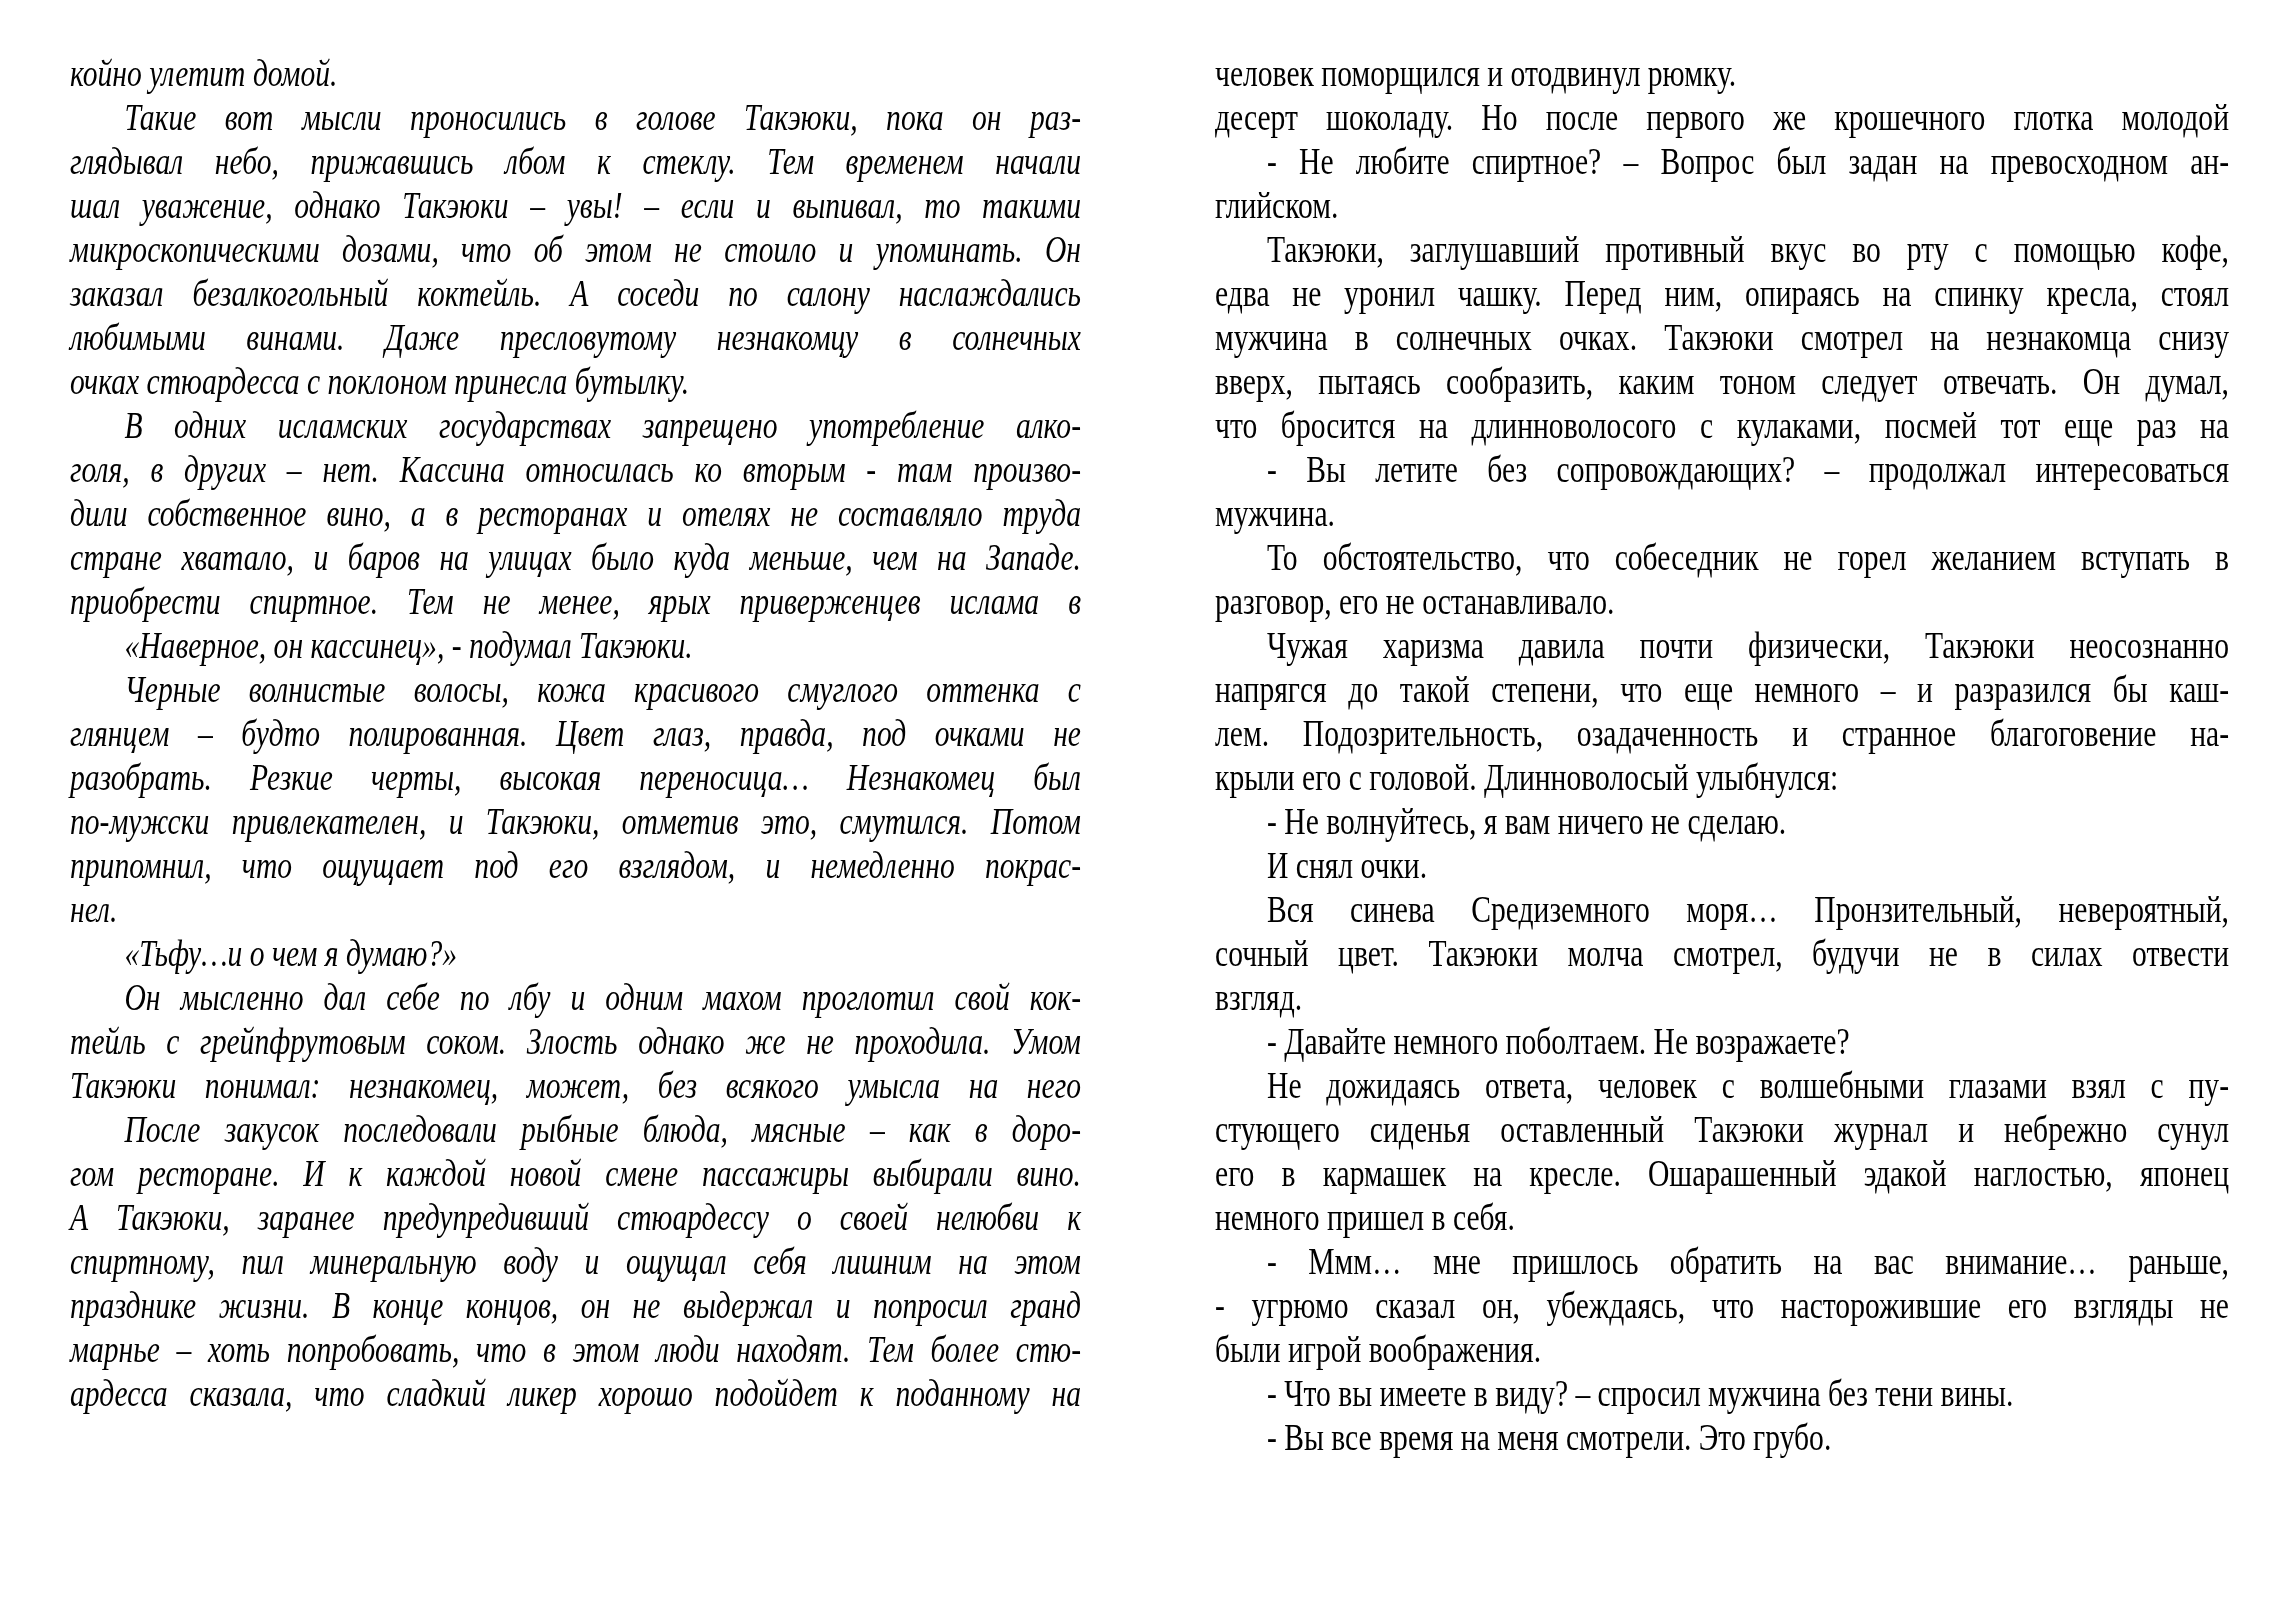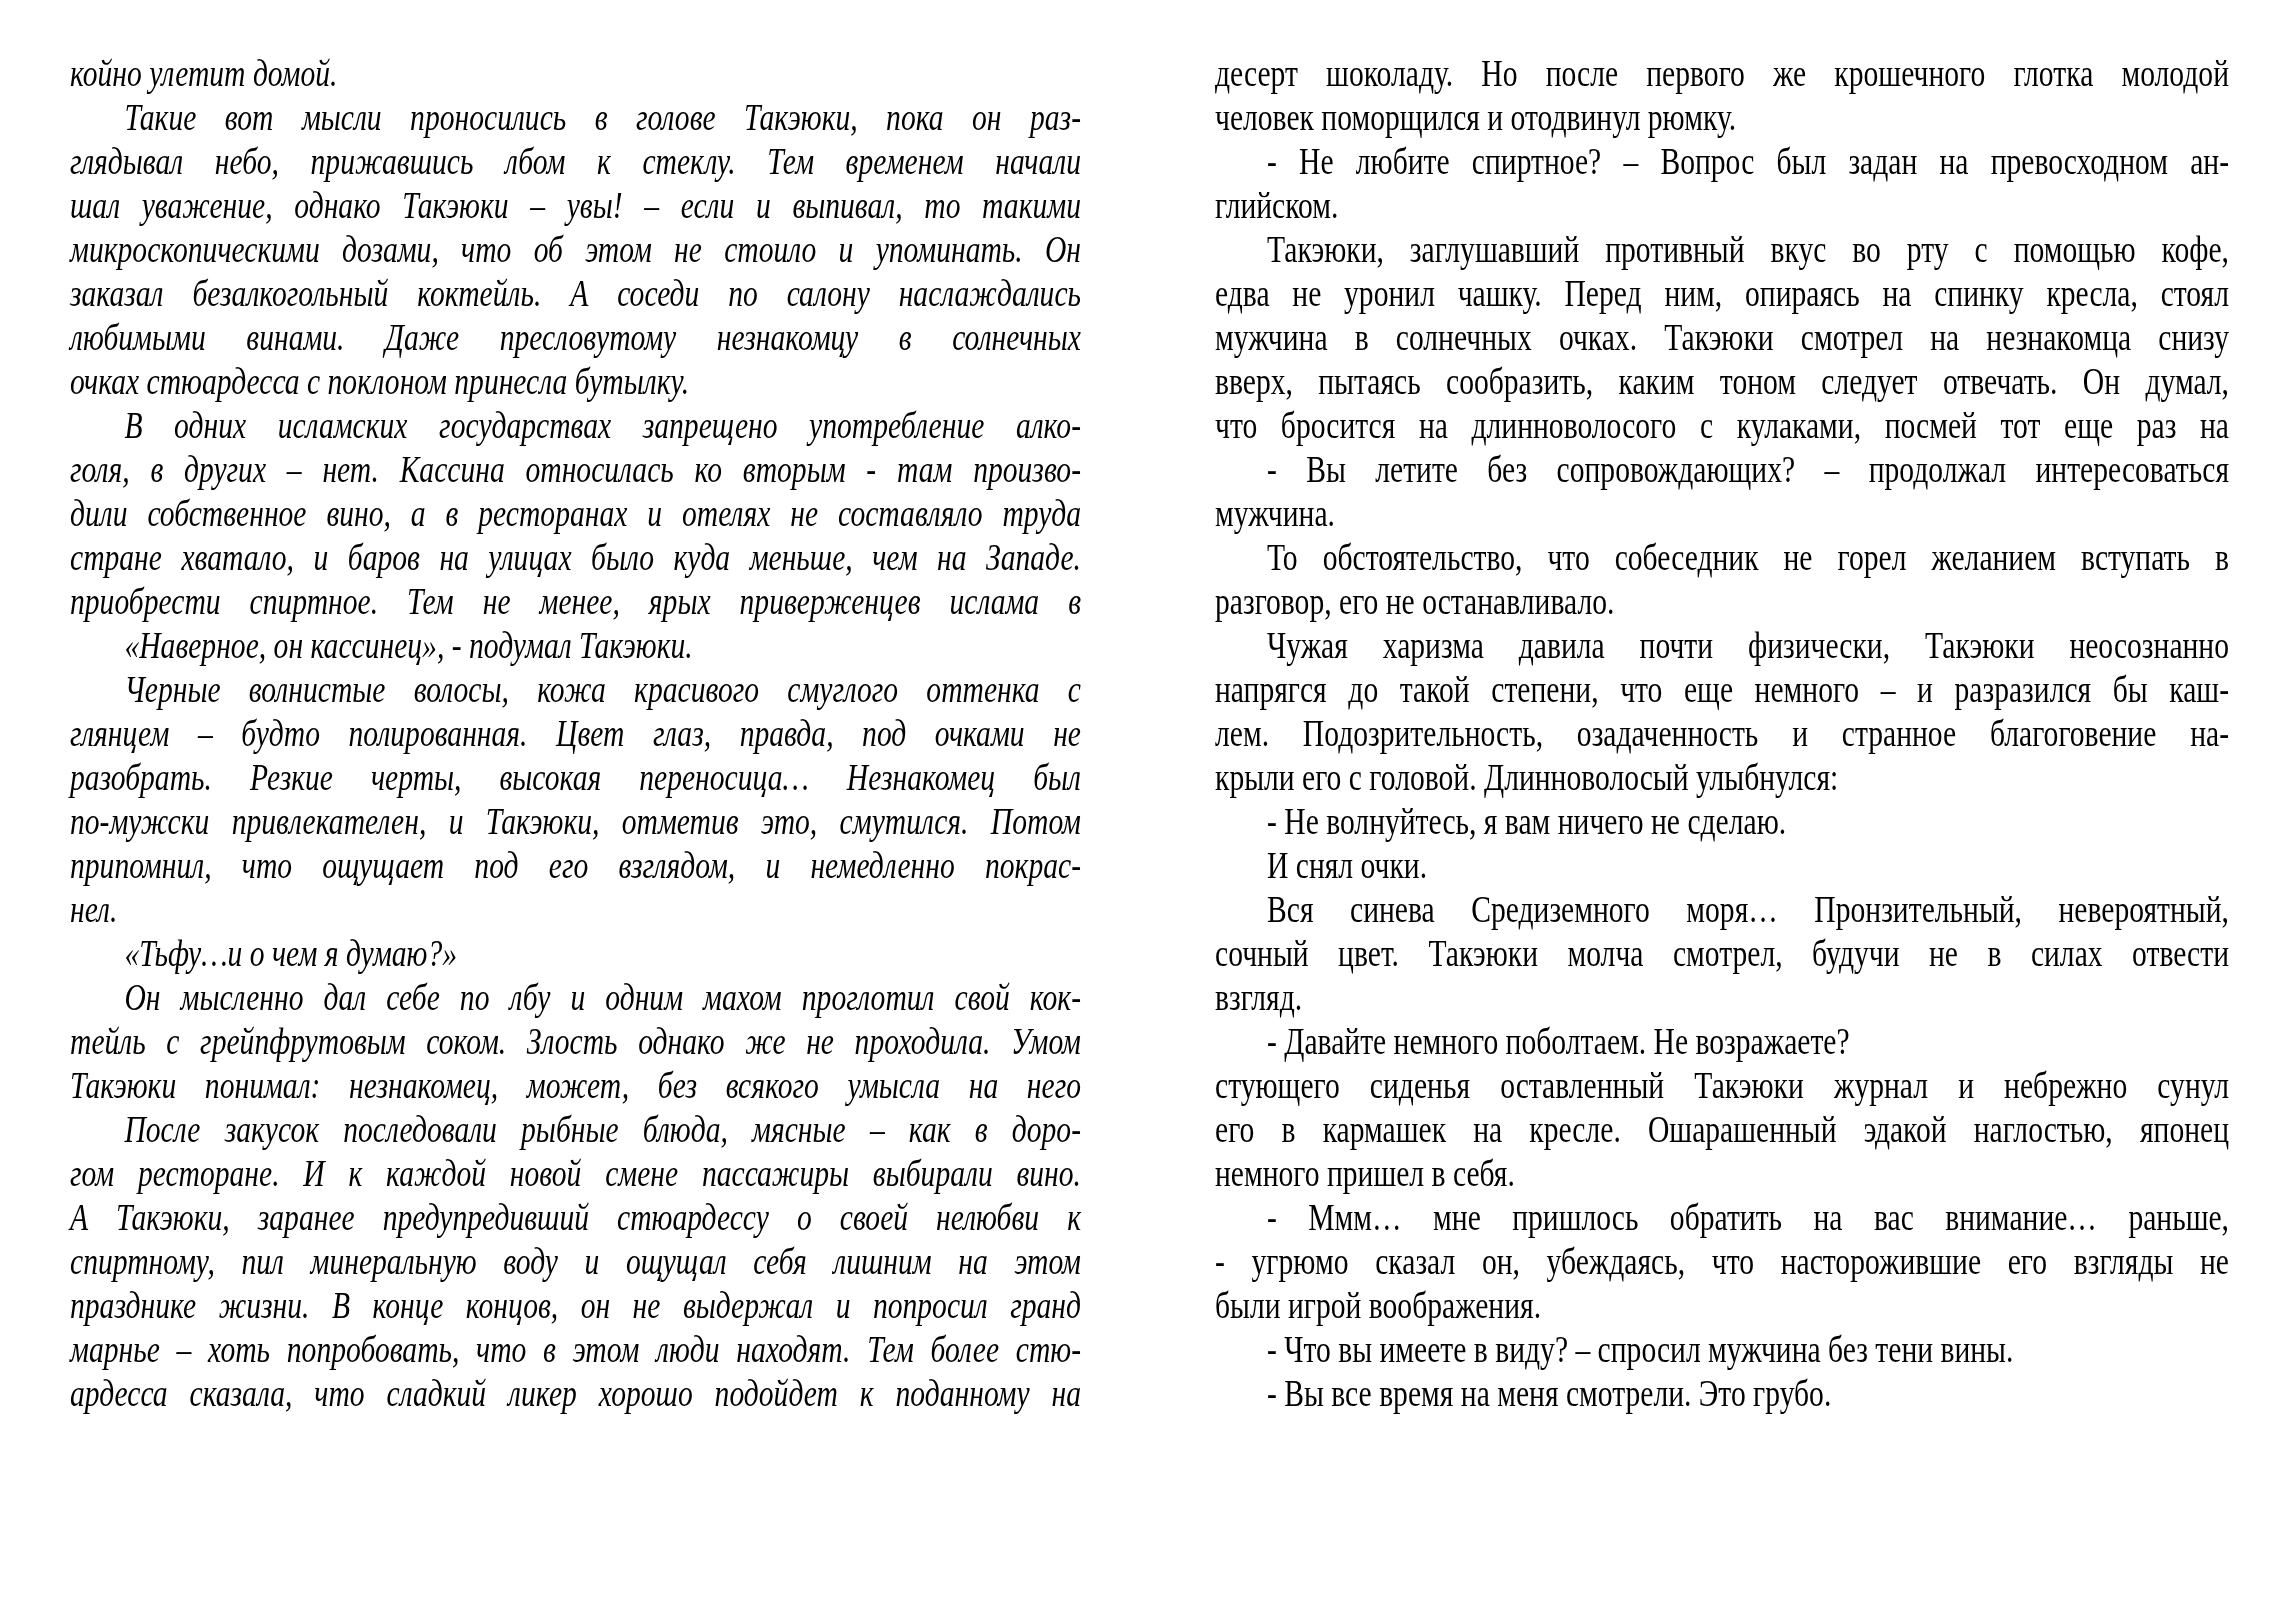--- a/index.html
+++ b/index.html
@@ -145,26 +145,26 @@
       <span class="txt">празднике жизни. В конце концов, он не выдержал и попросил гранд</span>
     </div>
     <div class="line j">
       <span class="txt">марнье – хоть попробовать, что в этом люди находят. Тем более стю-</span>
     </div>
     <div class="line j">
       <span class="txt">ардесса сказала, что сладкий ликер хорошо подойдет к поданному на</span>
     </div>
   </div>
 <div class="page" id="page-right">
+    <div class="line l">
+      <span class="txt">человек поморщился и отодвинул рюмку.</span>
+    </div>
     <div class="line j">
       <span class="txt">десерт шоколаду. Но после первого же крошечного глотка молодой</span>
     </div>
-    <div class="line l">
-      <span class="txt">человек поморщился и отодвинул рюмку.</span>
-    </div>
     <div class="line j i">
       <span class="txt">- Не любите спиртное? – Вопрос был задан на превосходном ан-</span>
     </div>
     <div class="line l">
       <span class="txt">глийском.</span>
     </div>
     <div class="line j i">
       <span class="txt">Такэюки, заглушавший противный вкус во рту с помощью кофе,</span>
     </div>
     <div class="line j">
@@ -214,20 +214,23 @@
     </div>
     <div class="line j">
       <span class="txt">сочный цвет. Такэюки молча смотрел, будучи не в силах отвести</span>
     </div>
     <div class="line l">
       <span class="txt">взгляд.</span>
     </div>
     <div class="line l i">
       <span class="txt">- Давайте немного поболтаем. Не возражаете?</span>
     </div>
+    <div class="line j i">
+      <span class="txt">Не дожидаясь ответа, человек с волшебными глазами взял с пу-</span>
+    </div>
     <div class="line j">
       <span class="txt">стующего сиденья оставленный Такэюки журнал и небрежно сунул</span>
     </div>
     <div class="line j">
       <span class="txt">его в кармашек на кресле. Ошарашенный эдакой наглостью, японец</span>
     </div>
     <div class="line l">
       <span class="txt">немного пришел в себя.</span>
     </div>
     <div class="line j i">

